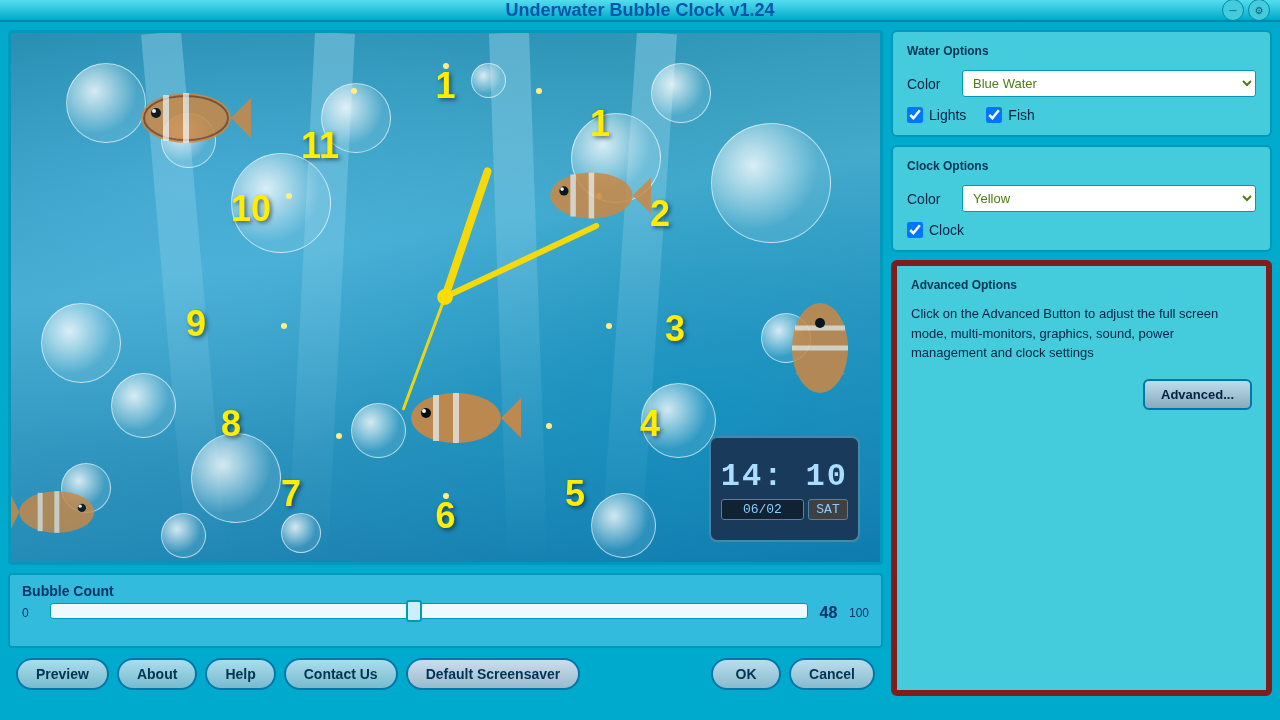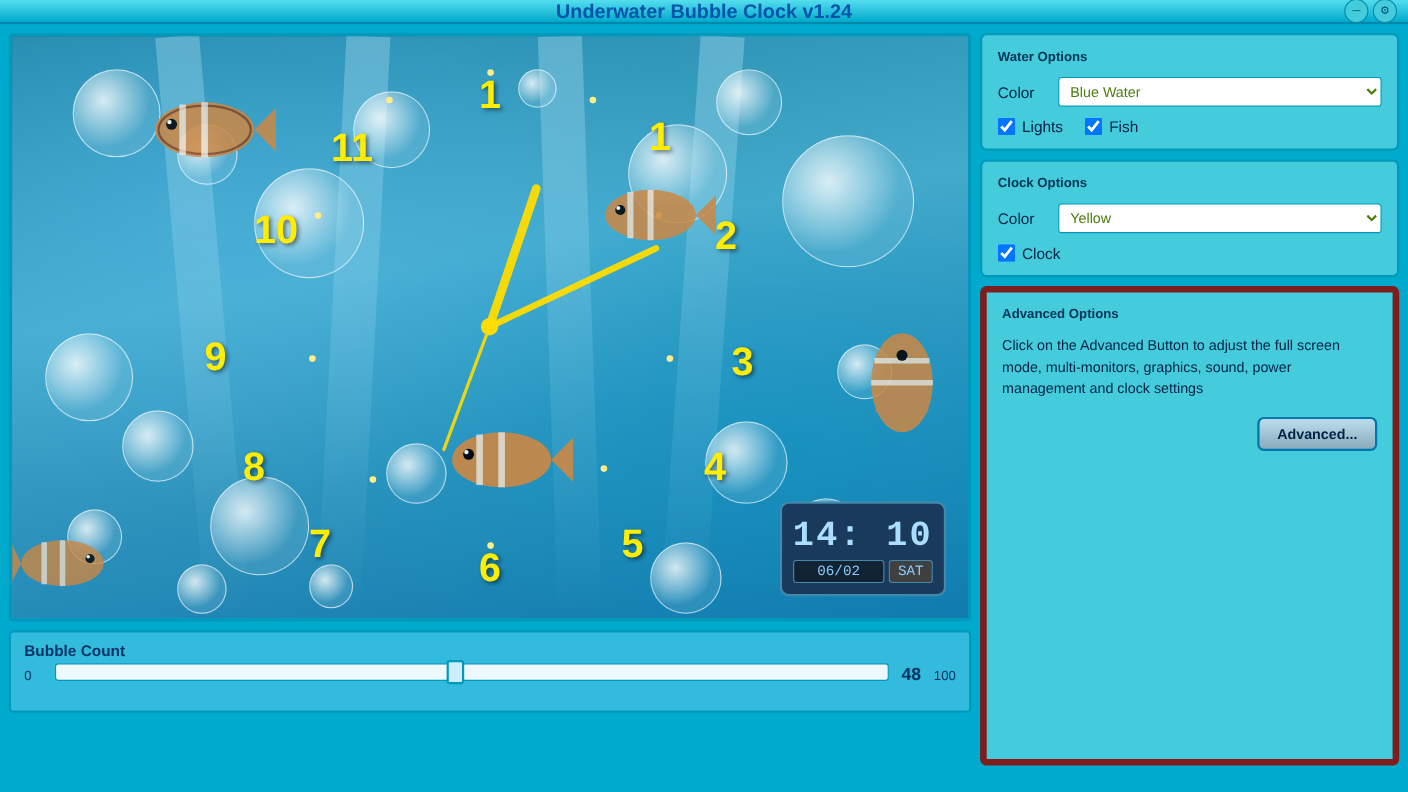--- a/index.html
+++ b/index.html
@@ -126,21 +126,21 @@
     }
 
     
     .digital-clock {
       position: absolute;
       bottom: 20px;
       right: 20px;
       background: #1a3a5c;
       border: 2px solid #4488aa;
       border-radius: 8px;
-      padding: 10px 10px;
+      padding: 20px 10px;
       color: #88ddff;
       font-family: 'Courier New', monospace;
     }
     .digital-time {
       font-size: 32px;
       font-weight: bold;
       color: #aaddff;
       letter-spacing: 2px;
     }
     .digital-date-row {
@@ -436,21 +436,21 @@
         <span class="clock-number" style="top:70px; right:270px;">1</span>
         <span class="clock-number" style="top:160px; right:210px;">2</span>
         <span class="clock-number" style="top:275px; right:195px;">3</span>
         <span class="clock-number" style="top:370px; right:220px;">4</span>
         <span class="clock-number" style="top:440px; right:295px;">5</span>
         <span class="clock-number" style="bottom:25px; left:50%; transform:translateX(-50%);">6</span>
         <span class="clock-number" style="top:440px; left:270px;">7</span>
         <span class="clock-number" style="top:370px; left:210px;">8</span>
         <span class="clock-number" style="top:270px; left:175px;">9</span>
         <span class="clock-number" style="top:155px; left:220px;">10</span>
-        <span class="clock-number" style="top:80px; left:290px;">11</span>
+        <span class="clock-number" style="top:92px; left:290px;">11</span>
 
         <svg class="clock-hands-svg" viewBox="0 0 875 535">
 
           <line x1="437" y1="267" x2="480" y2="140" stroke="#ffdd00" stroke-width="8" stroke-linecap="round" opacity="0.95"></line>
 
           <line x1="437" y1="267" x2="590" y2="195" stroke="#ffdd00" stroke-width="6" stroke-linecap="round" opacity="0.95"></line>
 
           <line x1="437" y1="267" x2="395" y2="380" stroke="#ffdd00" stroke-width="3" stroke-linecap="round" opacity="0.9"></line>
 
           <circle cx="437" cy="267" r="8" fill="#ffdd00"></circle>
@@ -519,20 +519,33 @@
       <div class="slider-row">
         <span class="slider-label">0</span>
         <div class="slider-container">
           <input type="range" class="bubble-slider" min="0" max="100" value="48" style="">
         </div>
         <span class="slider-value">48</span>
         <span class="slider-label">100</span>
       </div>
     </div>
 
+    <div class="bottom-buttons">
+      <div class="left-buttons">
+        <button class="btn">Preview</button>
+        <button class="btn">About</button>
+        <button class="btn">Help</button>
+        <button class="btn">Contact Us</button>
+        <button class="btn btn-default">Default Screensaver</button>
+      </div>
+      <div class="right-buttons">
+        <button class="btn btn-ok">OK</button>
+        <button class="btn btn-cancel">Cancel</button>
+      </div>
+    </div>
   </div>
 
   <div class="right-panel">
 
     <div class="option-box">
       <div class="option-title">Water Options</div>
       <div class="option-row">
         <span class="option-label">Color</span>
         <select class="option-select">
           <option>Blue Water</option>

